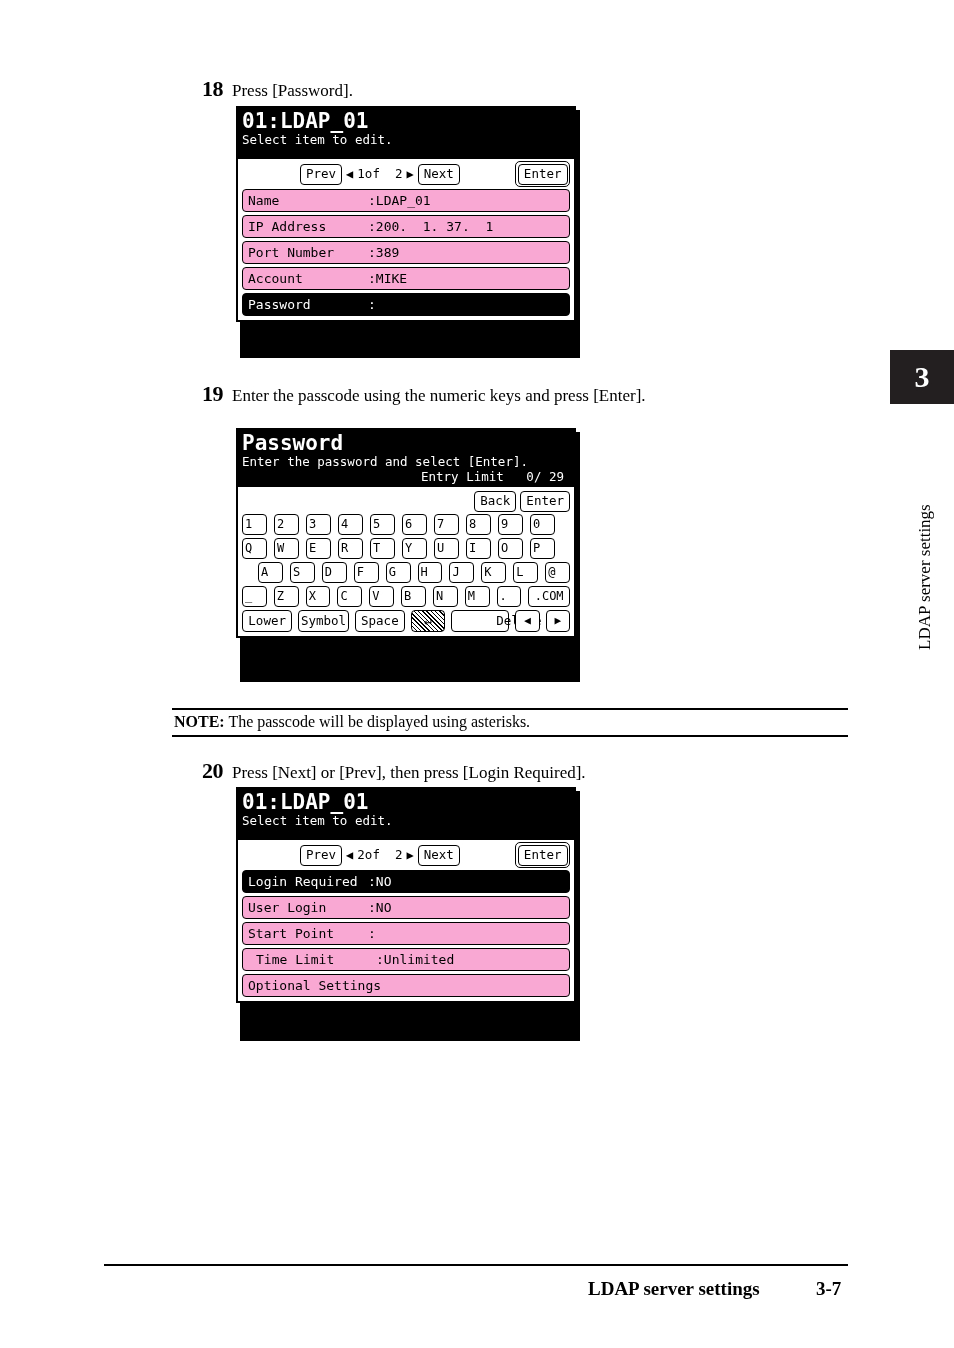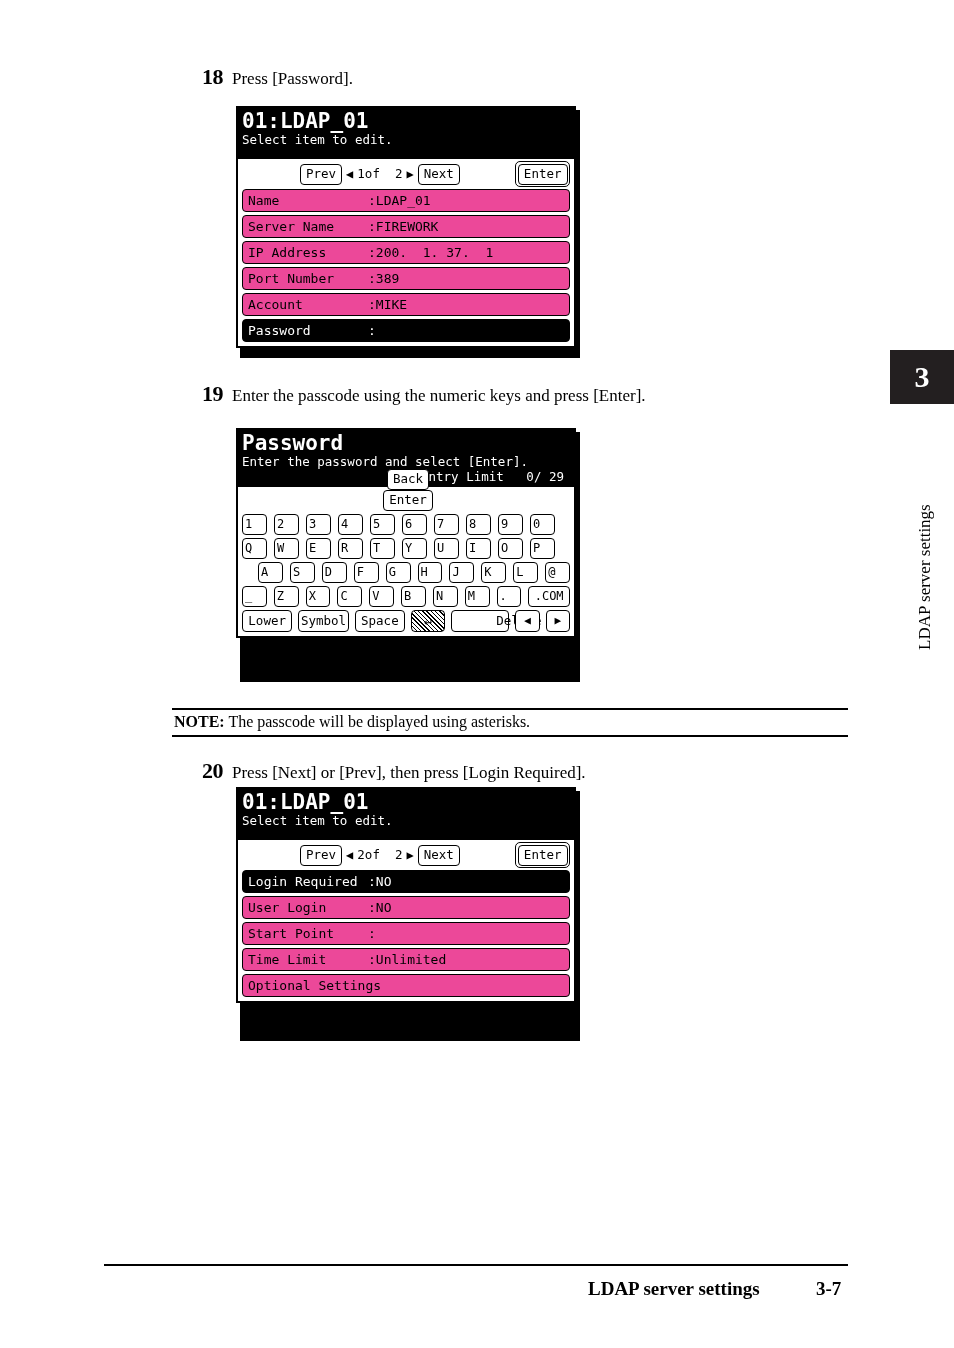--- a/index.html
+++ b/index.html
@@ -128,21 +128,21 @@
   
   .row {
     border: 1.5px solid #000000;
     border-radius: 4px;
     height: 23px;
     margin-bottom: 3px;
     display: flex;
     align-items: center;
     padding-left: 5px;
     box-sizing: border-box;
-    background: #ec4899;
+    background: #f9a8d4;
     overflow: hidden;
   }
   .row.selected {
     background: #000000;
     color: #ffffff;
     border-color: #000000;
   }
   .row .lbl {
     font-family: "DejaVu Sans Mono", monospace;
     font-size: 13px;
@@ -157,21 +157,20 @@
   }
   .row-last { margin-bottom: 0; }
 
   
   .kb-toprow {
     display: flex;
     justify-content: flex-end;
     align-items: center;
     height: 20px;
     margin-bottom: 3px;
-    flex-direction: column;
   }
   .kb-toprow .btn { margin-left: 4px; }
   .pw-line {
     font-family: "DejaVu Sans Mono", monospace;
     font-size: 13px;
     line-height: 16px;
     border-bottom: 1.5px solid #000000;
     padding: 0 0 2px 5px;
     margin-bottom: 4px;
     white-space: pre;
@@ -280,21 +279,21 @@
   .footer-page {
     position: absolute;
     font-family: "Liberation Serif", serif;
     font-weight: bold;
     font-size: 19px;
   }
 </style>
 </head>
 <body>
 
-<div class="step" style="left:202px; top:66px;">
+<div class="step" style="left:202px; top:78px;">
   <div class="step-num">18</div>
   <div class="step-text">Press [Password].</div>
 </div>
 
 <div class="panel-shadow" style="left:240px; top:110px; width:340px; height:248px;"></div>
 <div class="panel" style="left:236px; top:106px;">
   <div class="panel-header" style="height:52px;">
     <div class="panel-title">01:LDAP_01</div>
     <div class="panel-sub">Select item to edit.</div>
   </div>
@@ -307,24 +306,20 @@
       <div class="nav-arrow">▶</div>
       <div class="btn">Next</div>
       <div class="btn-enter-wrap">
         <div class="btn">Enter</div>
       </div>
     </div>
 
     <div class="row">
       <span class="lbl" style="width:120px;">Name</span>
       <span class="val">:LDAP_01</span>
-    </div>
-    <div class="row">
-      <span class="lbl" style="width:120px;">Server Name</span>
-      <span class="val">:FIREWORK</span>
     </div>
     <div class="row">
       <span class="lbl" style="width:120px;">IP Address</span>
       <span class="val">:200.  1. 37.  1</span>
     </div>
     <div class="row">
       <span class="lbl" style="width:120px;">Port Number</span>
       <span class="val">:389</span>
     </div>
     <div class="row">
@@ -460,21 +455,21 @@
     </div>
     <div class="row">
       <span class="lbl" style="width:120px;">User Login</span>
       <span class="val">:NO</span>
     </div>
     <div class="row">
       <span class="lbl" style="width:120px;">Start Point</span>
       <span class="val">:</span>
     </div>
     <div class="row">
-      <span class="lbl" style="width:120px;">Time Limit</span>
+      <span class="lbl" style="width:120px;margin-left:8px;">Time Limit</span>
       <span class="val">:Unlimited</span>
     </div>
     <div class="row row-last">
       <span class="lbl" style="width:200px;">Optional Settings</span>
       <span class="val"></span>
     </div>
 
   </div>
 </div>
 

